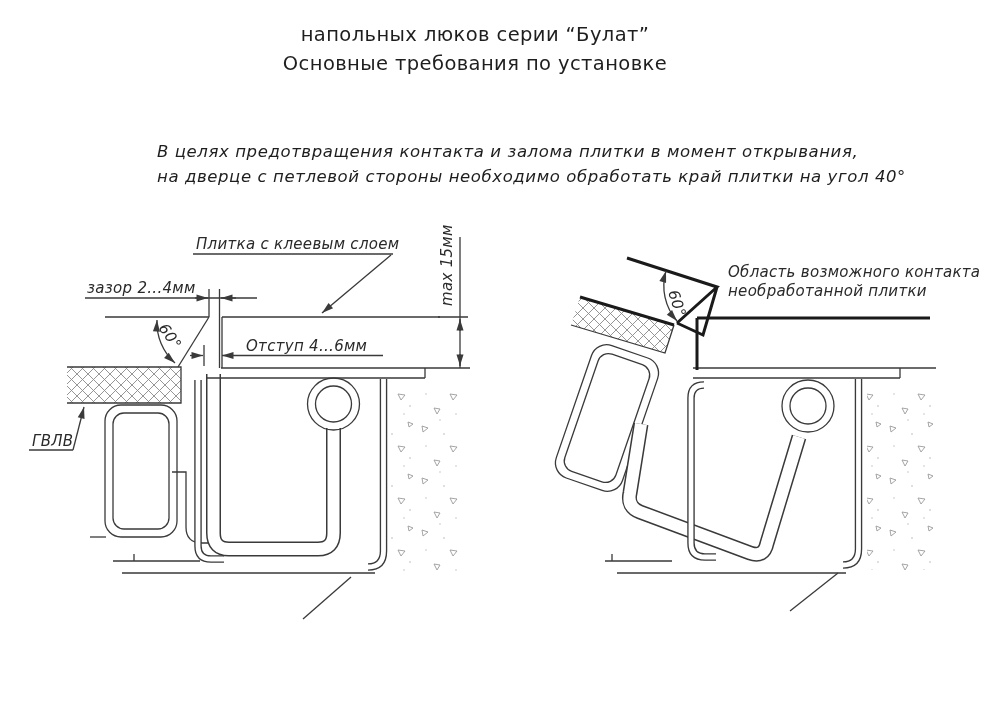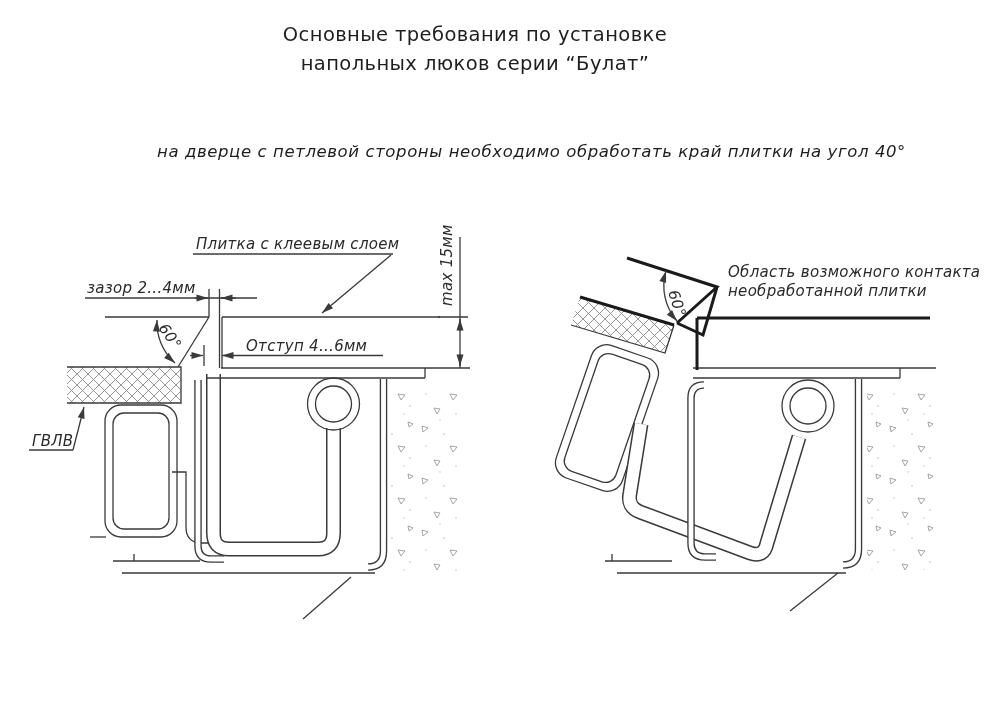--- a/index.html
+++ b/index.html
@@ -18,25 +18,26 @@
   .wallW{fill:none;stroke:#ffffff;stroke-width:4.8;}
   .lbl{font-family:"DejaVu Sans",sans-serif;font-style:italic;font-size:15px;
        fill:#2a2a2a;letter-spacing:0.3px;}
 </style>
 </head>
 <body>
 
 <div class="page">
 
   <div class="title">
+    <div>напольных люков серии “Булат”</div>
     <div>Основные требования по установке</div>
-    <div>напольных люков серии “Булат”</div>
   </div>
 
   <div class="note">
+    <div>В целях предотвращения контакта и залома плитки в момент открывания,</div>
     <div>на дверце с петлевой стороны необходимо обработать край плитки на угол 40°</div>
   </div>
 
   <svg width="1000" height="707" viewBox="0 0 1000 707">
     <defs>
       <marker id="arr" markerUnits="userSpaceOnUse" markerWidth="13" markerHeight="9" refX="12" refY="4.5" orient="auto-start-reverse">
         <path d="M0.5,1 L12,4.5 L0.5,8 Z" fill="#3a3a3a"></path>
       </marker>
       <pattern id="xh" width="11" height="11" patternUnits="userSpaceOnUse">
         <path d="M0,11 L11,0 M0,0 L11,11" stroke="#8a8a8a" stroke-width="0.9" fill="none"></path>

